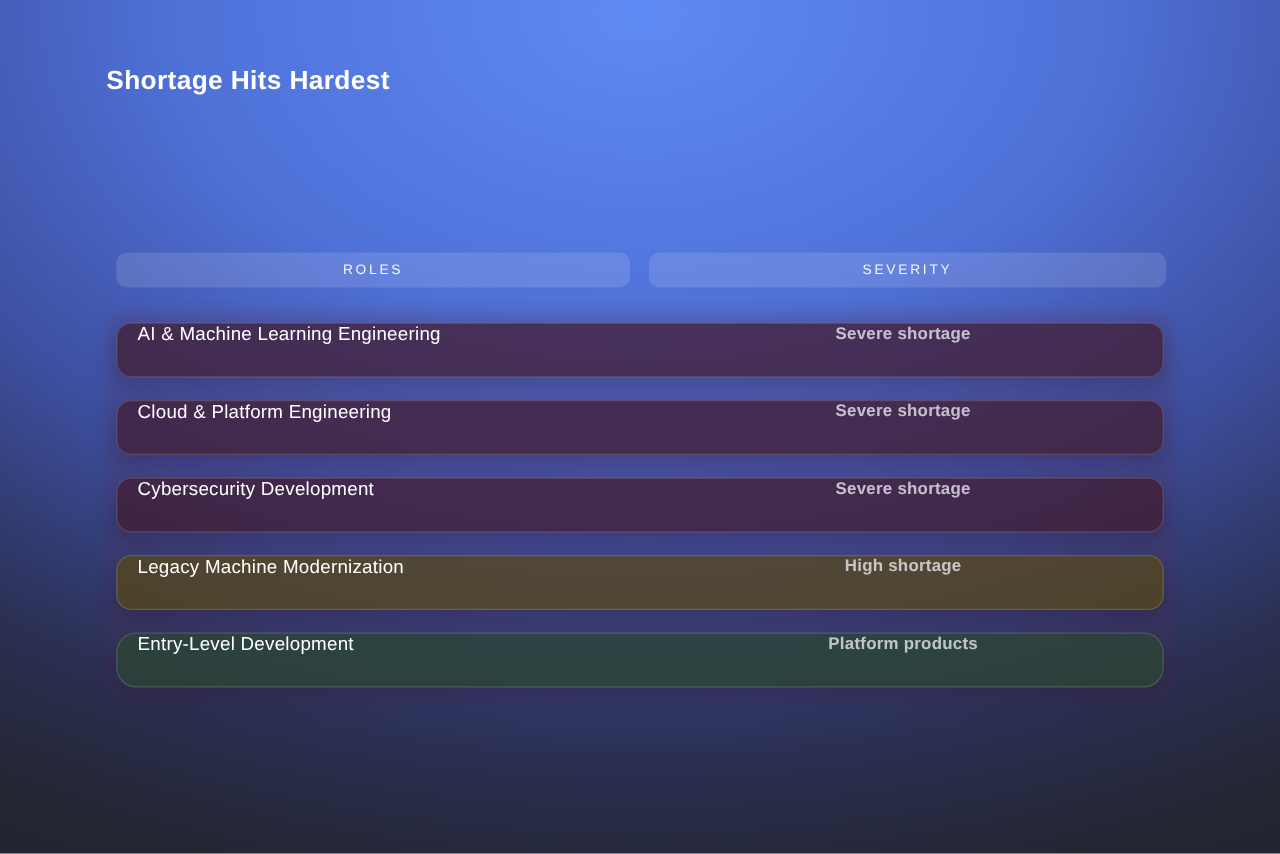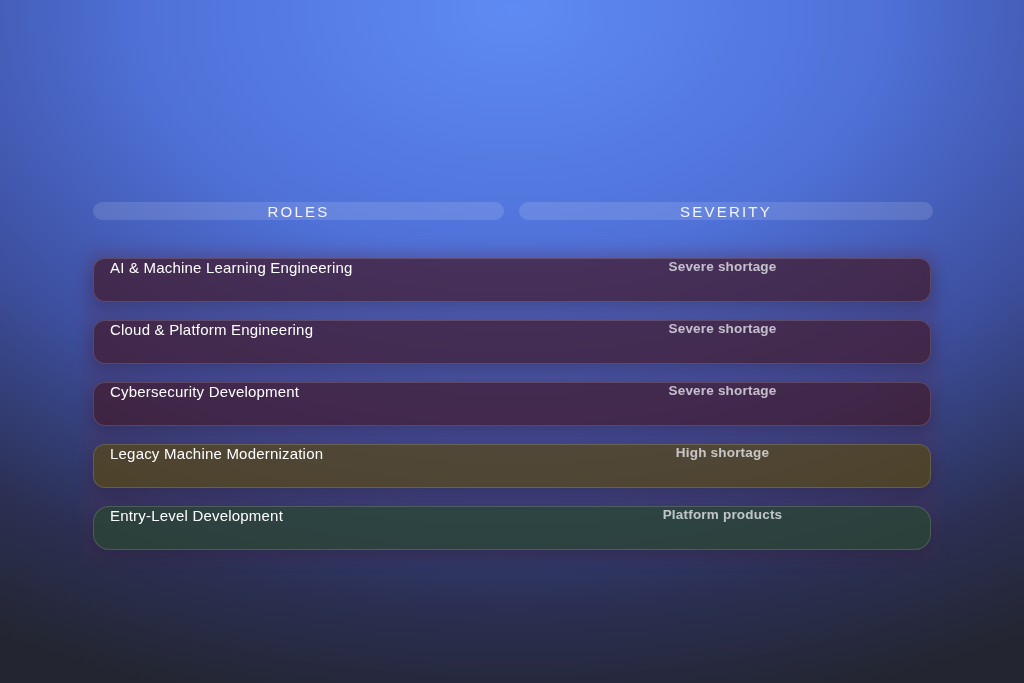--- a/index.html
+++ b/index.html
@@ -39,25 +39,25 @@
     line-height: 24px;
   }
   .col-headers {
     position: absolute;
     left: 93px;
     top: 202px;
     display: flex;
     gap: 15px;
   }
   .pill {
-    height: 18px;
+    height: 28px;
     border-radius: 9px;
     background: rgba(255, 255, 255, 0.13);
     color: rgba(255, 255, 255, 0.92);
-    font-size: 15px;
+    font-size: 11px;
     font-weight: 500;
     letter-spacing: 2.2px;
     display: flex;
     align-items: center;
     justify-content: center;
   }
   .pill-roles { width: 411px; }
   .pill-severity { width: 414px; }
   .rows {
     position: absolute;
@@ -94,20 +94,21 @@
   }
 </style>
 </head>
 <body>
 
 <div class="stage">
 
   <div class="table-haze"></div>
 
   <div class="page-title">
+    <div>Shortage Hits Hardest</div>
   </div>
 
   <div class="col-headers">
     <div class="pill pill-roles">ROLES</div>
     <div class="pill pill-severity">SEVERITY</div>
   </div>
 
   <div class="rows">
       <div class="row" style="background: rgba(64, 22, 36, 0.64); border-color: rgba(255, 255, 255, 0.15);">
       <span class="role">AI &amp; Machine Learning Engineering</span>

